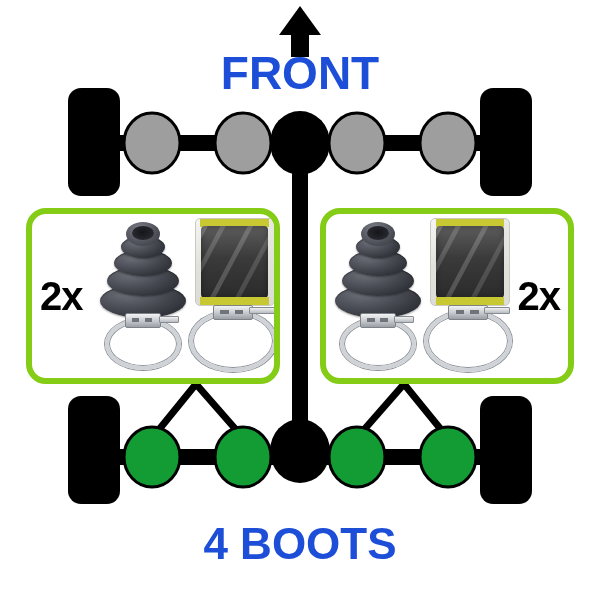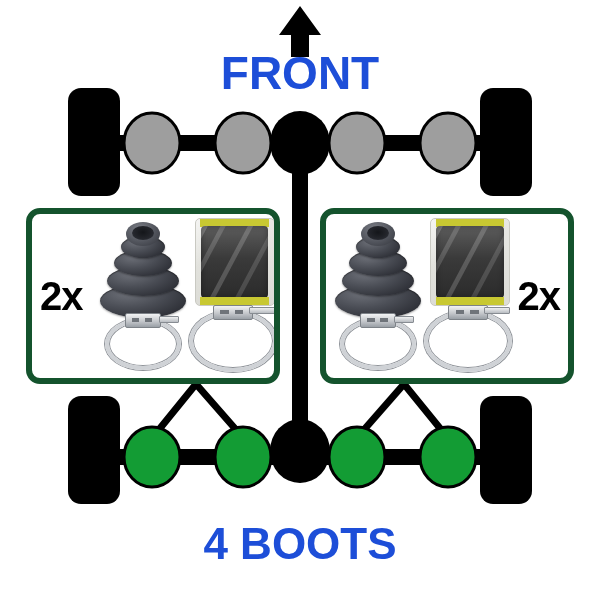--- a/index.html
+++ b/index.html
@@ -10,22 +10,22 @@
     -webkit-font-smoothing:antialiased;
   }
   #stage{position:relative;width:600px;height:600px;background:#fff;}
   #diagram{position:absolute;inset:0;width:600px;height:600px;}
 
   
   .kit-box{
     position:absolute;
     box-sizing:border-box;
     background:#ffffff;
-    border:6px solid #14532d;
-    border-radius:14px;
+    border:6px solid #84cc16;
+    border-radius:20px;
     display:flex;
     align-items:center;
     overflow:hidden;
   }
   #kit-box-left{left:26px;top:208px;width:254px;height:176px;}
   #kit-box-right{left:320px;top:208px;width:254px;height:176px;}
 
   .multiplier{
     font-size:40px;
     font-weight:bold;

